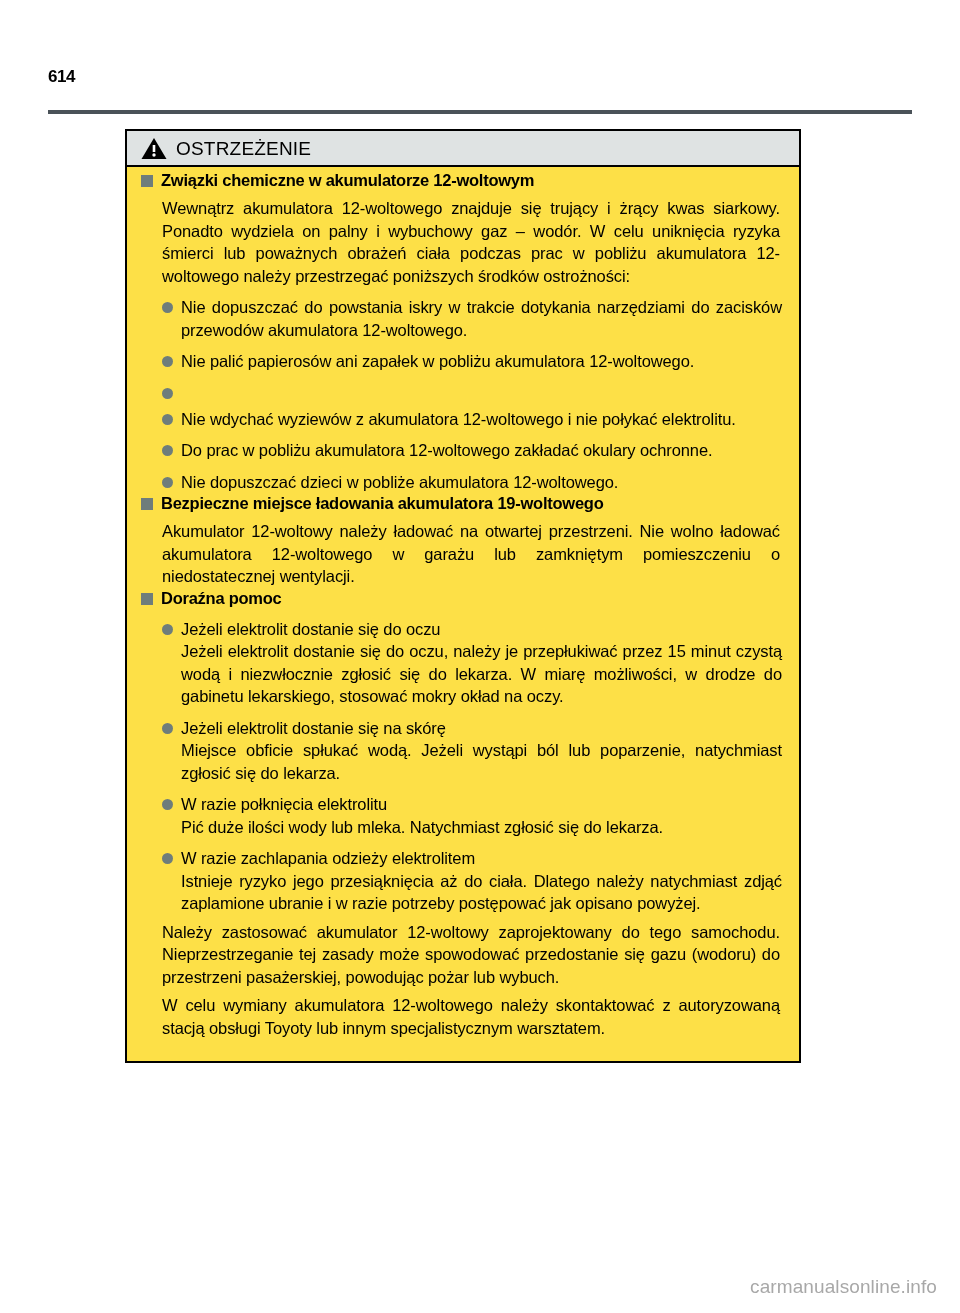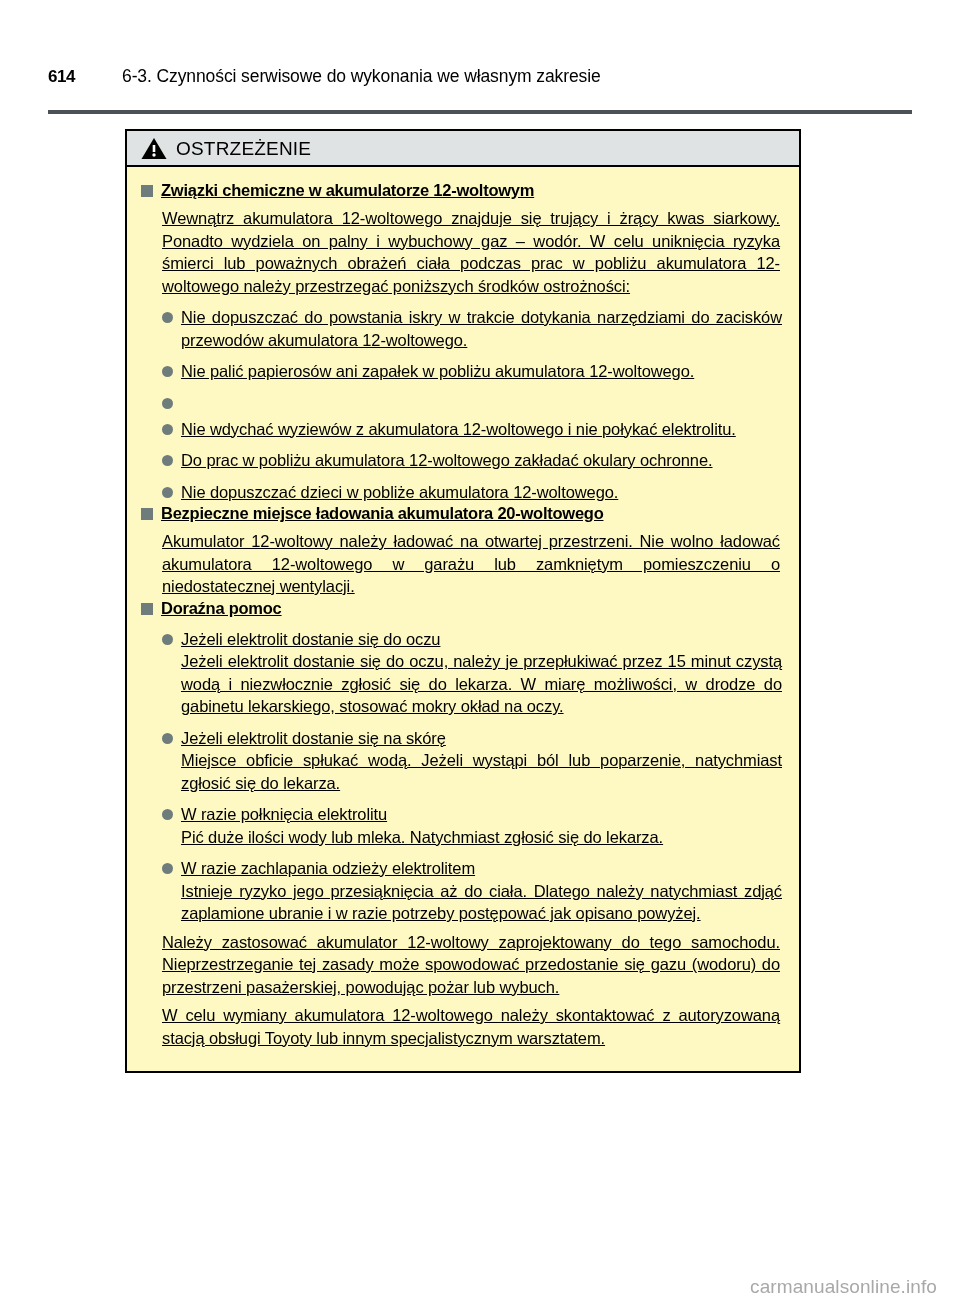--- a/index.html
+++ b/index.html
@@ -50,21 +50,21 @@
   }
 
   
   .warning-panel {
     position: absolute;
     left: 125px;
     top: 129px;
     width: 676px;
     border: 2px solid #000000;
     box-sizing: border-box;
-    background: #fef9c3;
+    background: #fde047;
   }
   .warning-head {
     background: #dfe3e3;
     border-bottom: 2px solid #000000;
     height: 36px;
     display: flex;
     align-items: center;
     padding-left: 14px;
     box-sizing: border-box;
   }
@@ -76,22 +76,21 @@
     display: block;
   }
   .warning-label {
     font-size: 19px;
     letter-spacing: 0.2px;
     line-height: 1;
     color: #000;
   }
 
   .warning-body {
-    padding: 13px 17px 22px 14px;
-    text-decoration: underline;
+    padding: 3px 17px 22px 14px;
   }
 
   
   .sec-head {
     display: flex;
     align-items: flex-start;
     margin-top: 11px;
     margin-bottom: 2px;
   }
   .sec-head:first-child { margin-top: 0; }
@@ -157,21 +156,20 @@
     letter-spacing: 0.1px;
     line-height: 1;
     margin-left: 24px;
   }
 </style>
 </head>
 <body>
 
 <div class="page-header">
   <div class="page-number">614</div>
-  <div class="header-title">6-3. Czynności serwisowe do wykonania we własnym zakresie</div>
 </div>
 <div class="header-rule"></div>
 
 <div class="warning-panel">
 
   <div class="warning-head">
     <svg class="warning-icon" viewBox="0 0 26 23">
       <polygon points="13,1 25.5,22 0.5,22" fill="#000000"></polygon>
       <rect x="11.7" y="8" width="2.6" height="7" fill="#ffffff"></rect>
       <circle cx="13" cy="18" r="1.7" fill="#ffffff"></circle>
@@ -209,21 +207,21 @@
       </div>
       <div class="bul-item">
         <span class="rd-bullet"></span>
         <span class="bul-text">Nie dopuszczać dzieci w pobliże akumulatora 12-woltowego.</span>
       </div>
     </div>
 
     <div>
       <div class="sec-head">
         <span class="sq-bullet"></span>
-        <span class="sec-head-text">Bezpieczne miejsce ładowania akumulatora 20-woltowego</span>
+        <span class="sec-head-text">Bezpieczne miejsce ładowania akumulatora 19-woltowego</span>
       </div>
       <p class="para">Akumulator 12-woltowy należy ładować na otwartej przestrzeni. Nie wolno ładować akumulatora 12-woltowego w garażu lub zamkniętym pomieszczeniu o niedostatecznej wentylacji.</p>
     </div>
 
     <div>
       <div class="sec-head">
         <span class="sq-bullet"></span>
         <span class="sec-head-text">Doraźna pomoc</span>
       </div>
 

